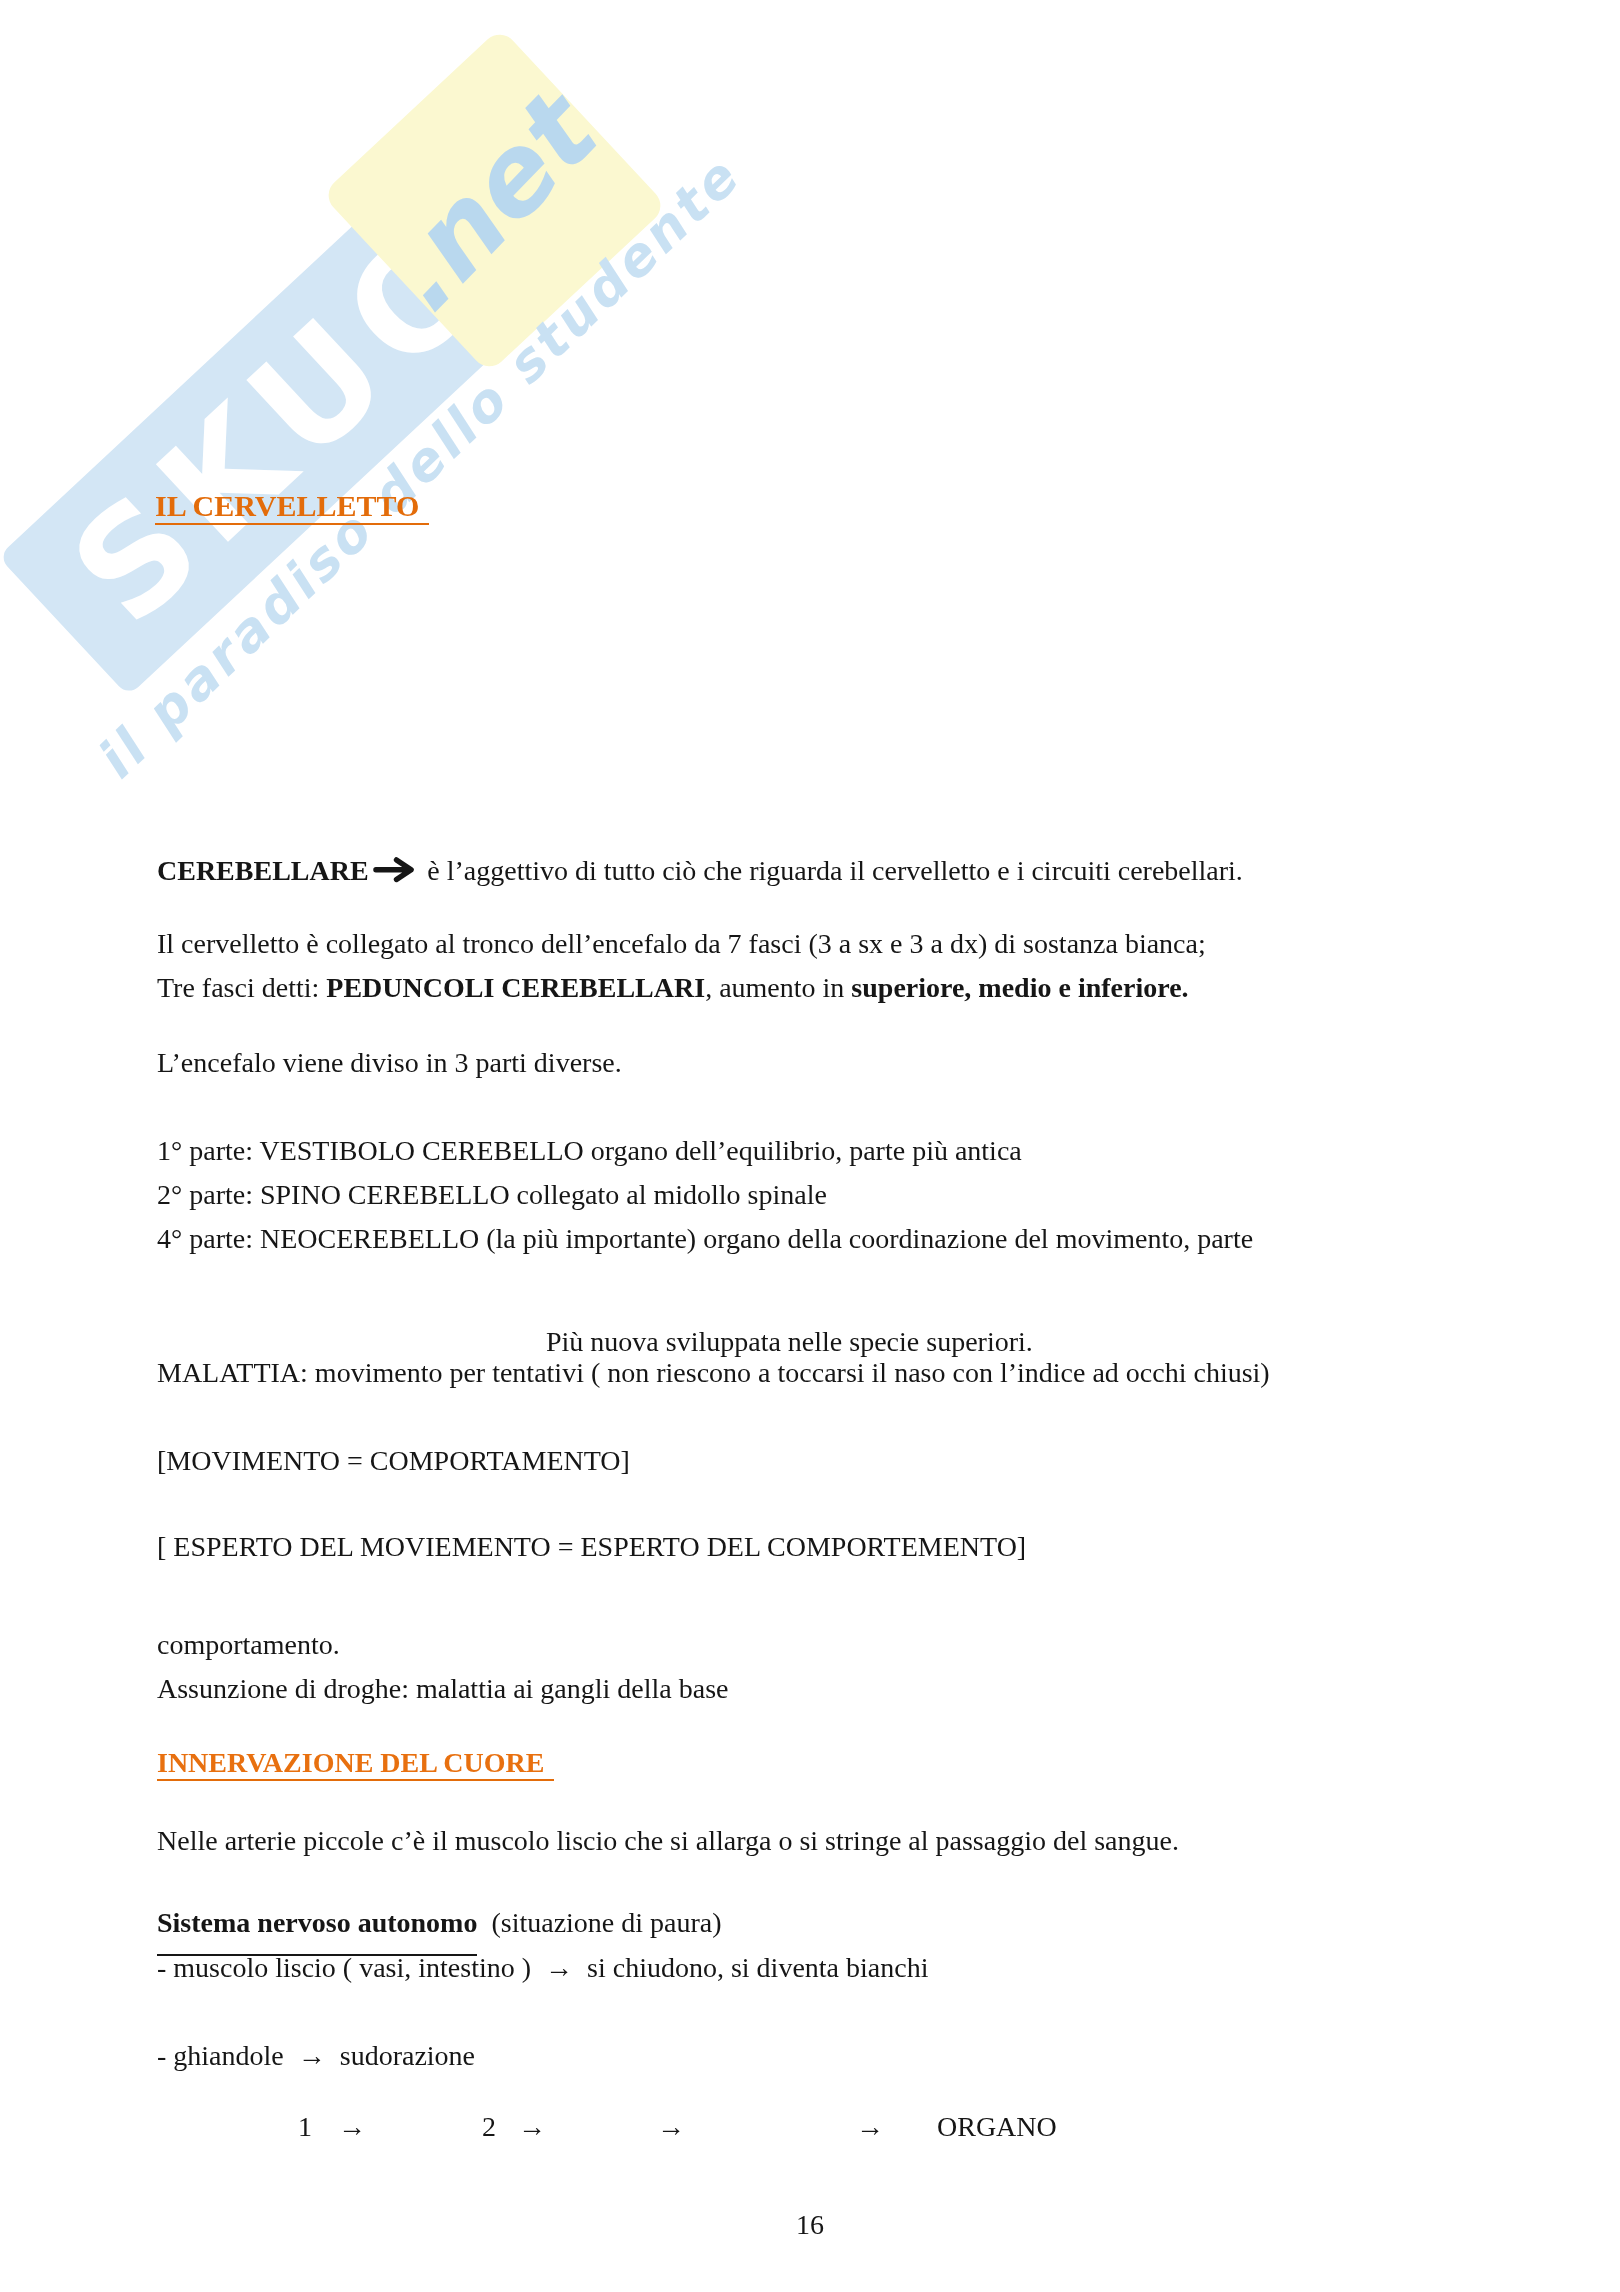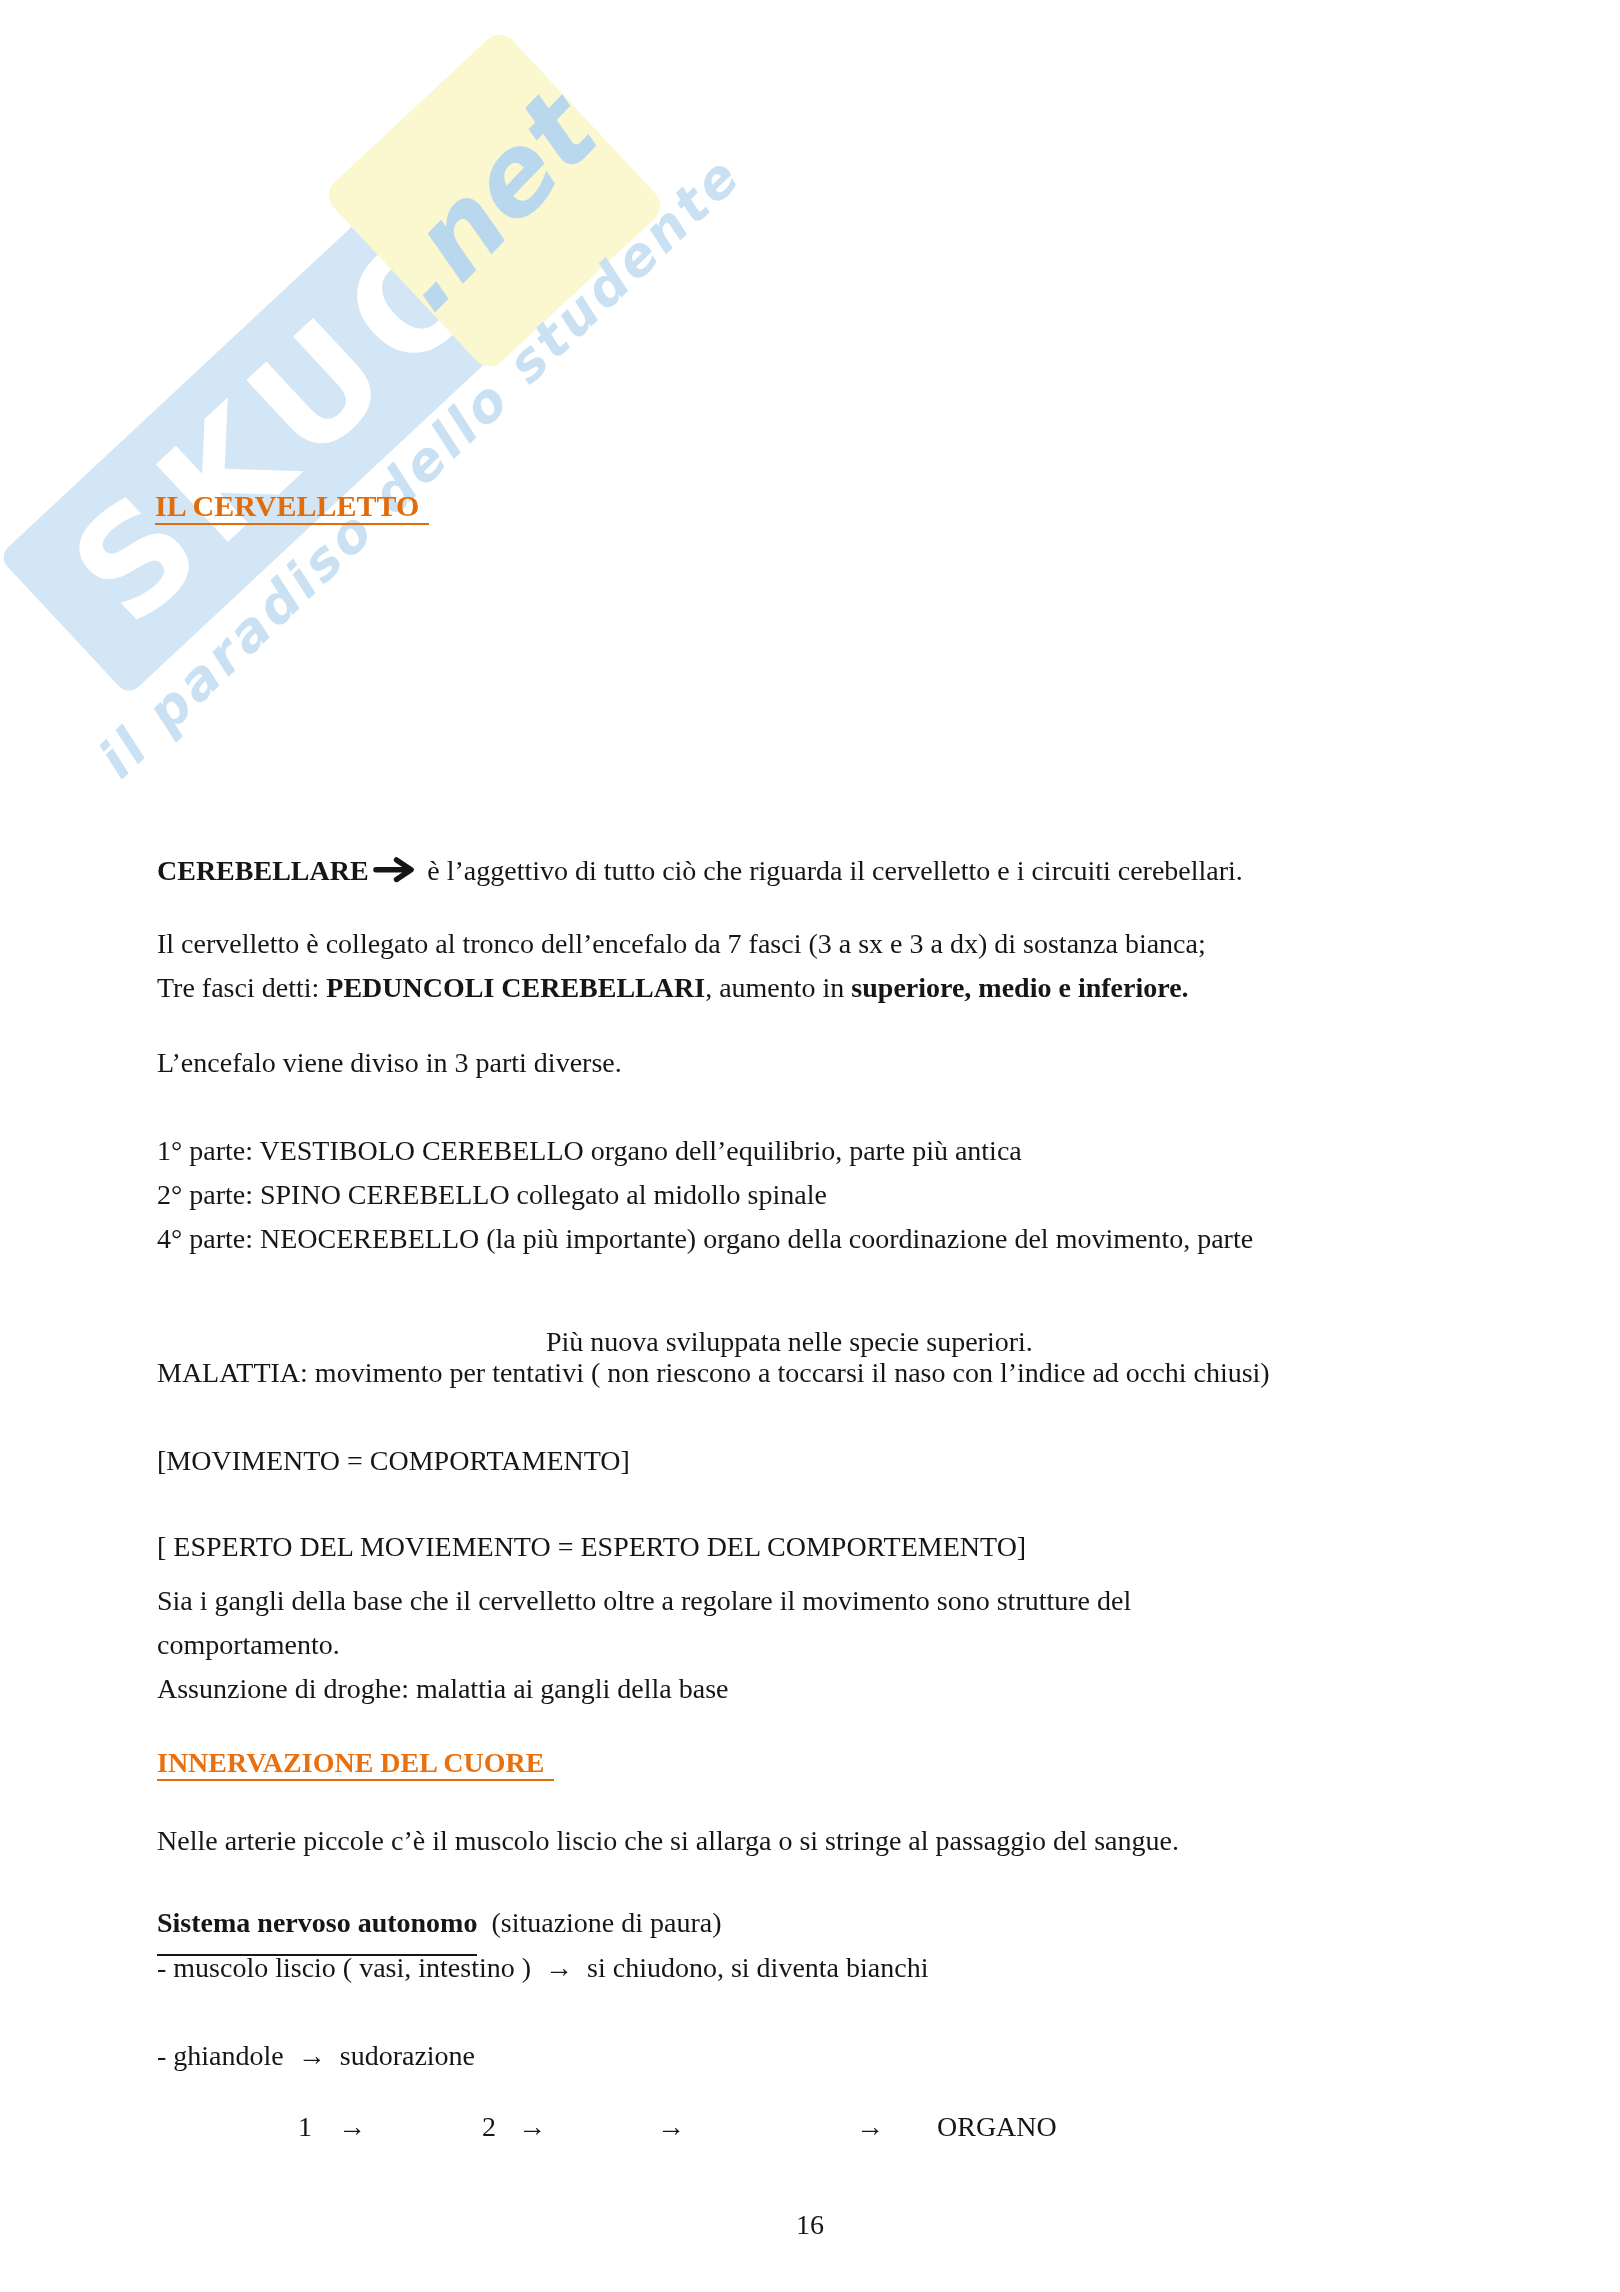--- a/index.html
+++ b/index.html
@@ -99,21 +99,20 @@
   <p class="line" style="top:1129px">1° parte: VESTIBOLO CEREBELLO organo dell’equilibrio, parte più antica</p>
   <p class="line" style="top:1173px">2° parte: SPINO CEREBELLO collegato al midollo spinale</p>
   <p class="line" style="top:1217px">4° parte: NEOCEREBELLO (la più importante) organo della coordinazione del movimento, parte</p>
   <p class="line" style="top:1320px;left:546px">Più nuova sviluppata nelle specie superiori.</p>
 
   <p class="line" style="top:1351px">MALATTIA: movimento per tentativi ( non riescono a toccarsi il naso con l’indice ad occhi chiusi)</p>
 
   <p class="line" style="top:1439px">[MOVIMENTO = COMPORTAMENTO]</p>
   <p class="line" style="top:1525px">[ ESPERTO DEL MOVIEMENTO = ESPERTO DEL COMPORTEMENTO]</p>
 
-  <p class="line" style="top:1579px">Sia i gangli della base che il cervelletto oltre a regolare il movimento sono strutture del</p>
   <p class="line" style="top:1623px">comportamento.</p>
   <p class="line h2" style="top:1741px"><span class="u-or">INNERVAZIONE DEL CUORE</span></p>
 
   <p class="line" style="top:1667px">Assunzione di droghe: malattia ai gangli della base</p>
 
   <p class="line" style="top:1819px">Nelle arterie piccole c’è il muscolo liscio che si allarga o si stringe al passaggio del sangue.</p>
 
   <p class="line" style="top:1901px"><span class="b u-bk">Sistema nervoso autonomo</span><span>  (situazione di paura)</span></p>
 
   <p class="line" style="top:1946px">- muscolo liscio ( vasi, intestino )  →  si chiudono, si diventa bianchi</p>

